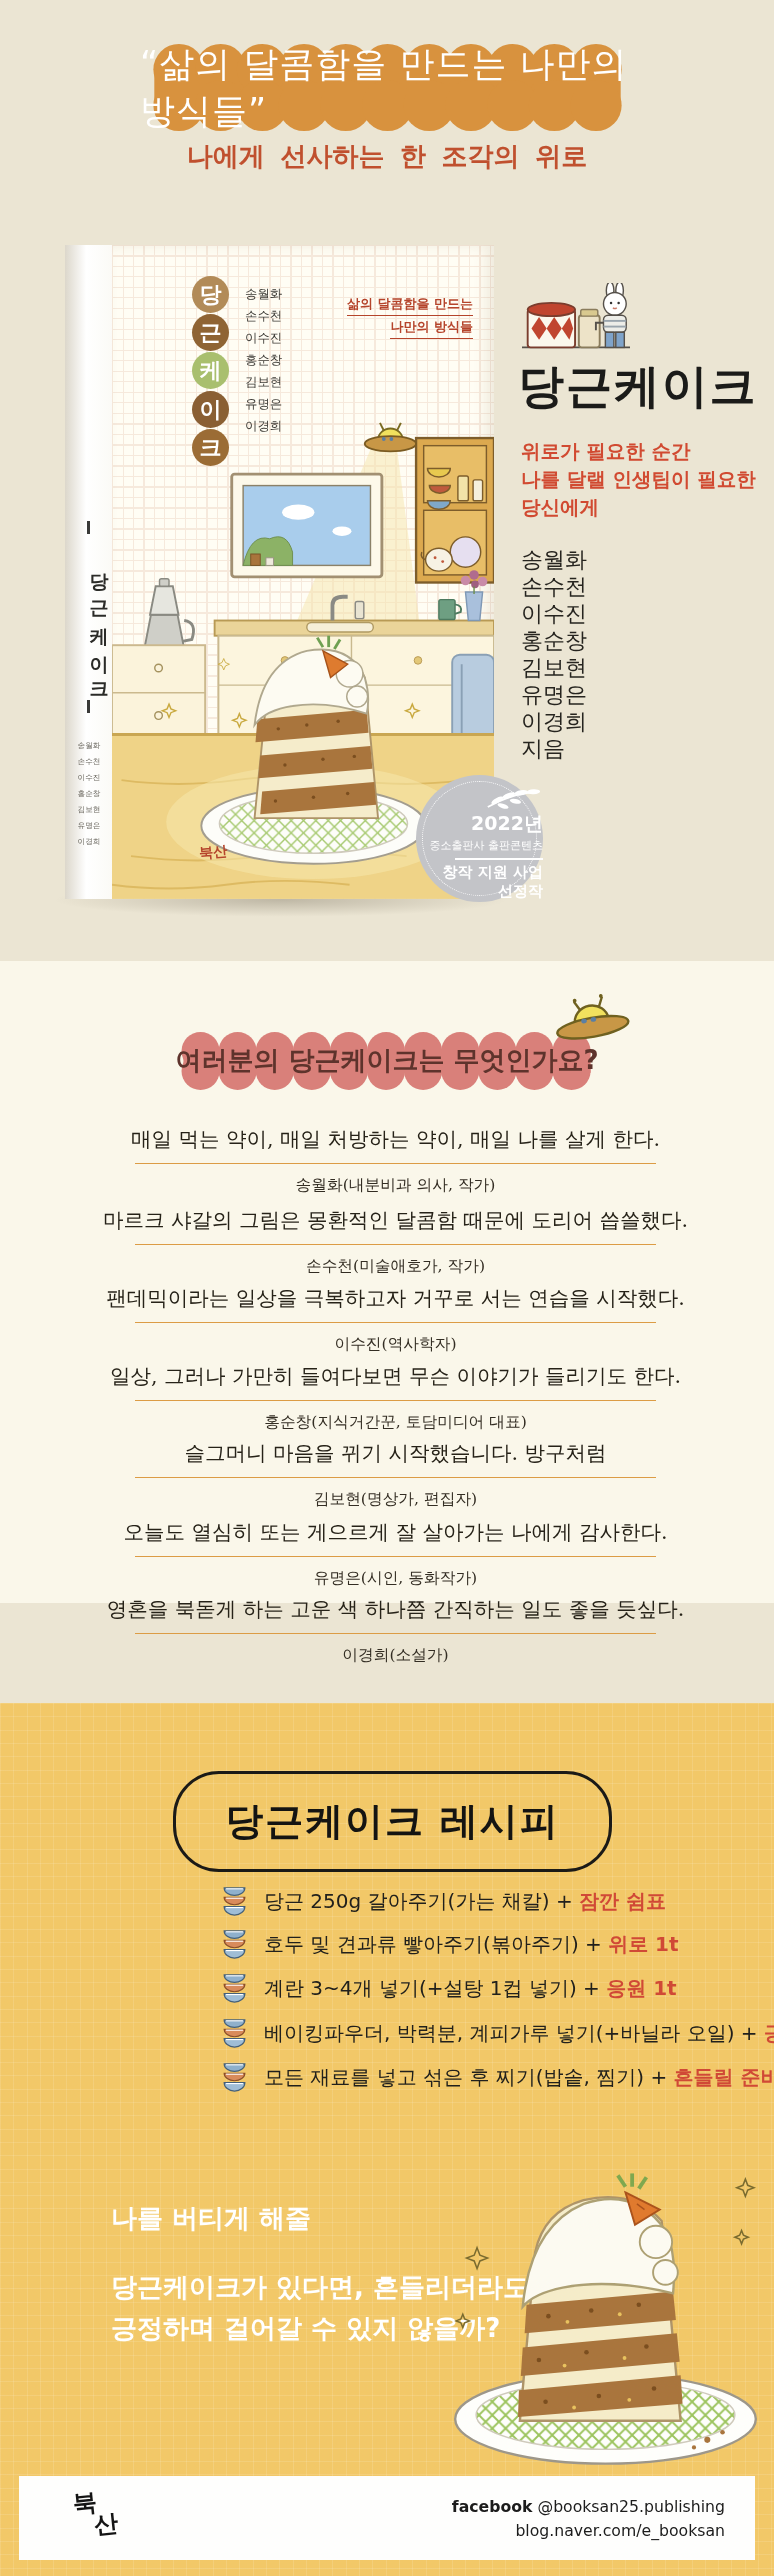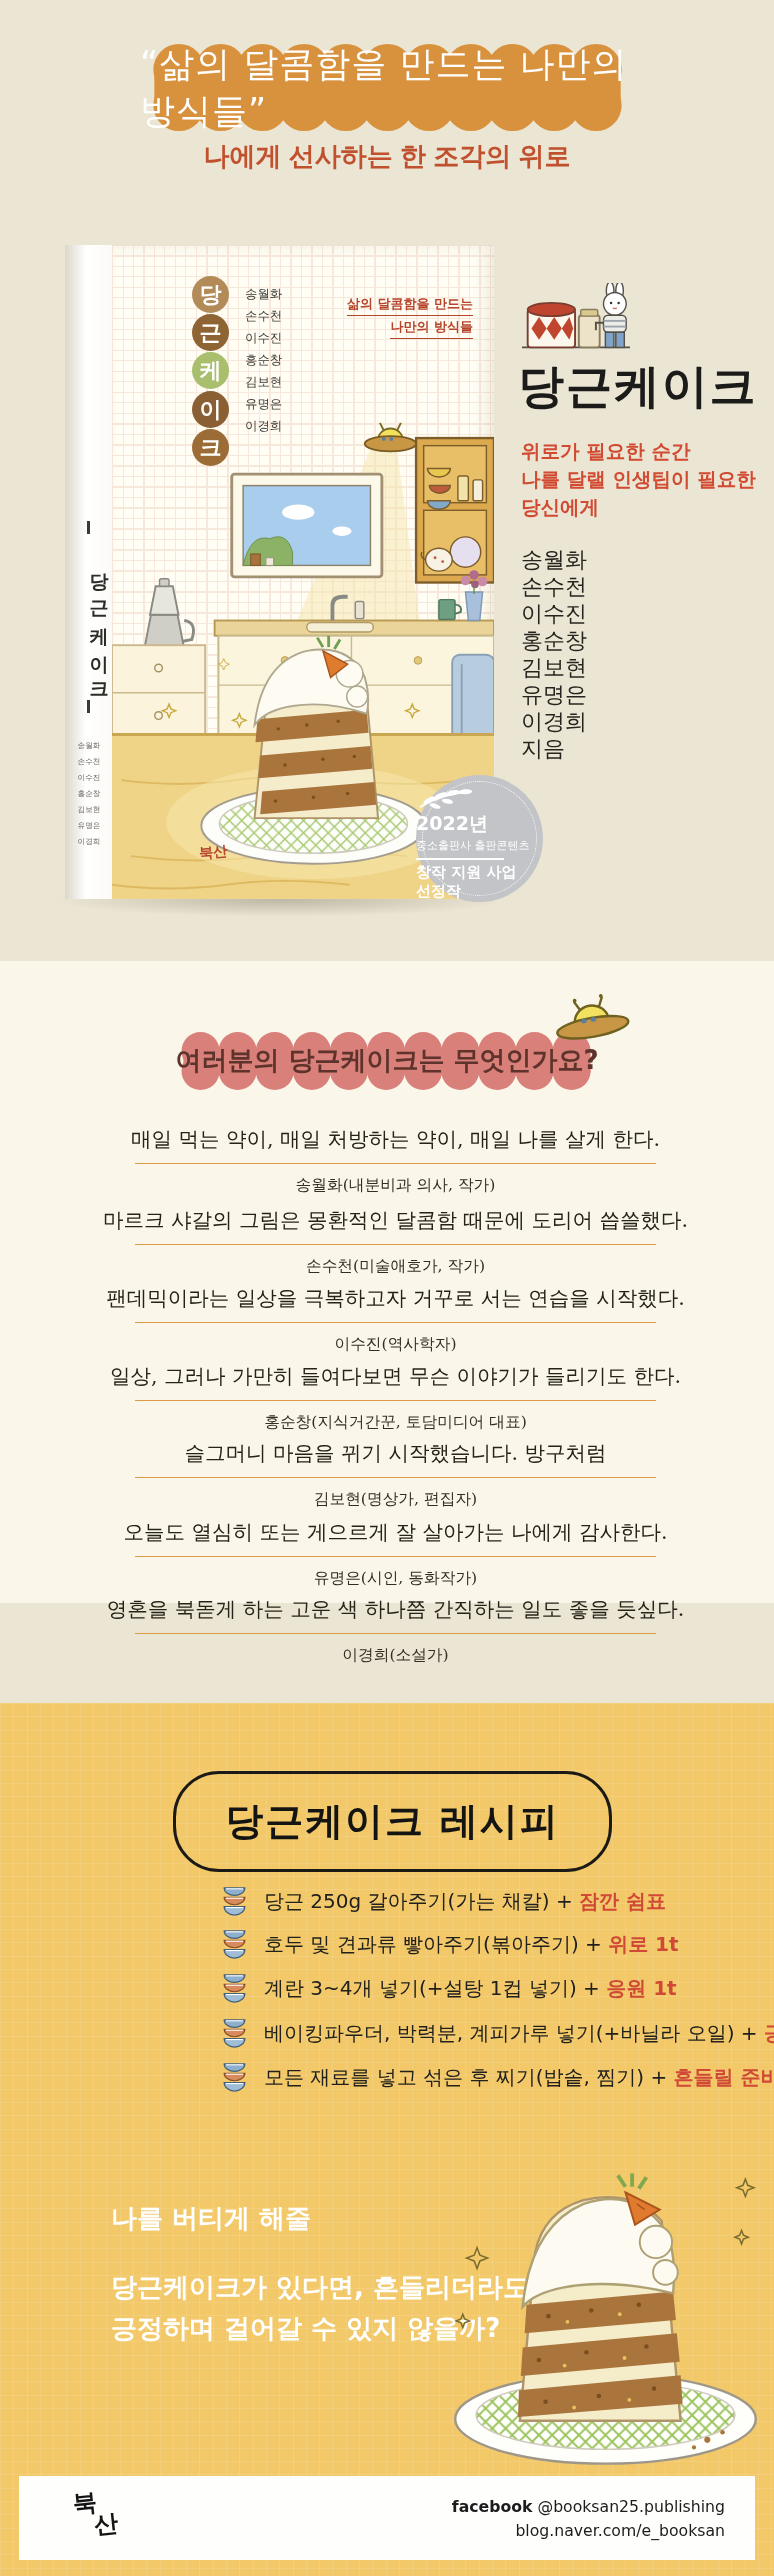--- a/index.html
+++ b/index.html
@@ -9,21 +9,21 @@
           font-family:"DejaVu Sans","Liberation Sans",sans-serif;background:#EBE5D3;}
   .abs{position:absolute;}
 
   
   #sec-hero{left:0;top:0;width:774px;height:961px;background:#EBE5D3;}
   .scallop-banner{left:140px;top:42px;width:495px;height:91px;}
   .scallop-banner .label{position:absolute;left:0;top:0;width:100%;height:100%;
      display:flex;align-items:center;justify-content:center;color:#fff;
      font-size:35px;font-weight:normal;letter-spacing:1px;}
   #hero-subtitle{left:0;top:139px;width:774px;text-align:center;color:#C0502E;
-     font-family:Liberation Sans, sans-serif;font-weight:bold;font-size:26px;}
+     font-family:Liberation Mono, monospace;font-weight:bold;font-size:26px;}
 
   
   #book-shadow{left:52px;top:883px;width:457px;height:34px;
      background:radial-gradient(ellipse at center,rgba(60,50,30,.25),rgba(60,50,30,0) 70%);}
   #book-spine{left:65px;top:245px;width:48px;height:654px;
      background:linear-gradient(90deg,#dcd7cb,#ffffff 45%,#fbfaf6);
      border-right:1px solid #e2dccd;}
   .spine-dash{left:22px;width:2.9px;height:13.3px;background:#3a3a38;}
   #spine-title{left:0;top:297px;width:48px;text-align:center;
      writing-mode:vertical-rl;text-orientation:upright;letter-spacing:8.6px;
@@ -44,21 +44,21 @@
 
   
   #rabbit-illo{left:518px;top:283px;}
   #info-title{left:518px;top:356px;font-size:46px;font-weight:bold;color:#1b1b19;letter-spacing:1.9px;}
   #info-tagline{left:521px;top:438px;color:#D14A31;font-weight:bold;font-size:19.5px;line-height:28px;}
   #info-authors{left:521px;top:546px;font-family:"DejaVu Serif","Liberation Serif",serif;
      font-size:22px;color:#26241f;line-height:27px;}
 
   
   #badge{left:416px;top:775px;width:127px;height:127px;border-radius:50%;background:#C3C4C8;
-     display:flex;flex-direction:column;align-items:flex-start;color:#fff;}
+     display:flex;flex-direction:column;align-items:flex-end;color:#fff;}
   #badge .ring{position:absolute;left:5.7px;top:5.7px;right:5.7px;bottom:5.7px;border:1.9px dotted #fff;
      border-radius:50%;opacity:.9;}
   #badge .b-year{font-size:19px;font-weight:bold;margin-top:1.9px;}
   #badge .b-org{font-size:11px;margin-top:1px;}
   #badge .b-div{width:88px;height:1.4px;background:#fff;margin:4.8px 0 3.8px;}
   #badge .b-l2{font-size:15px;font-weight:bold;}
   #badge .b-l3{font-size:15px;font-weight:bold;}
 
   
   #sec-quotes{left:0;top:961px;width:774px;height:642px;background:#FAF7EA;}

